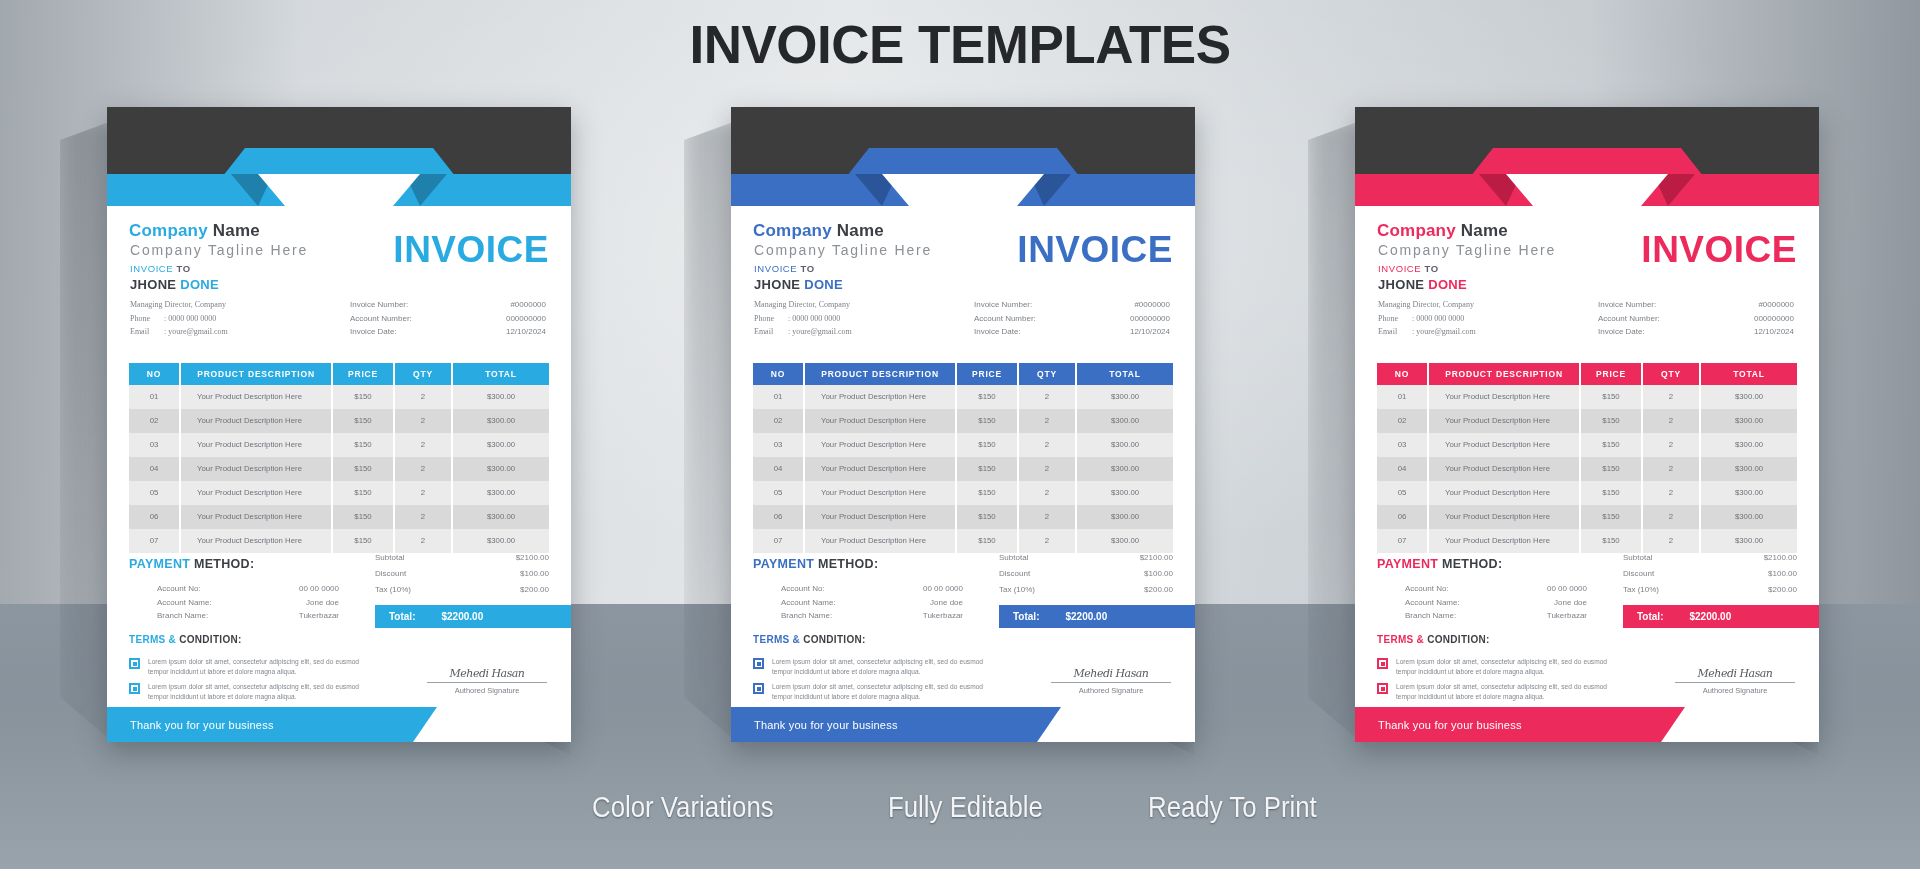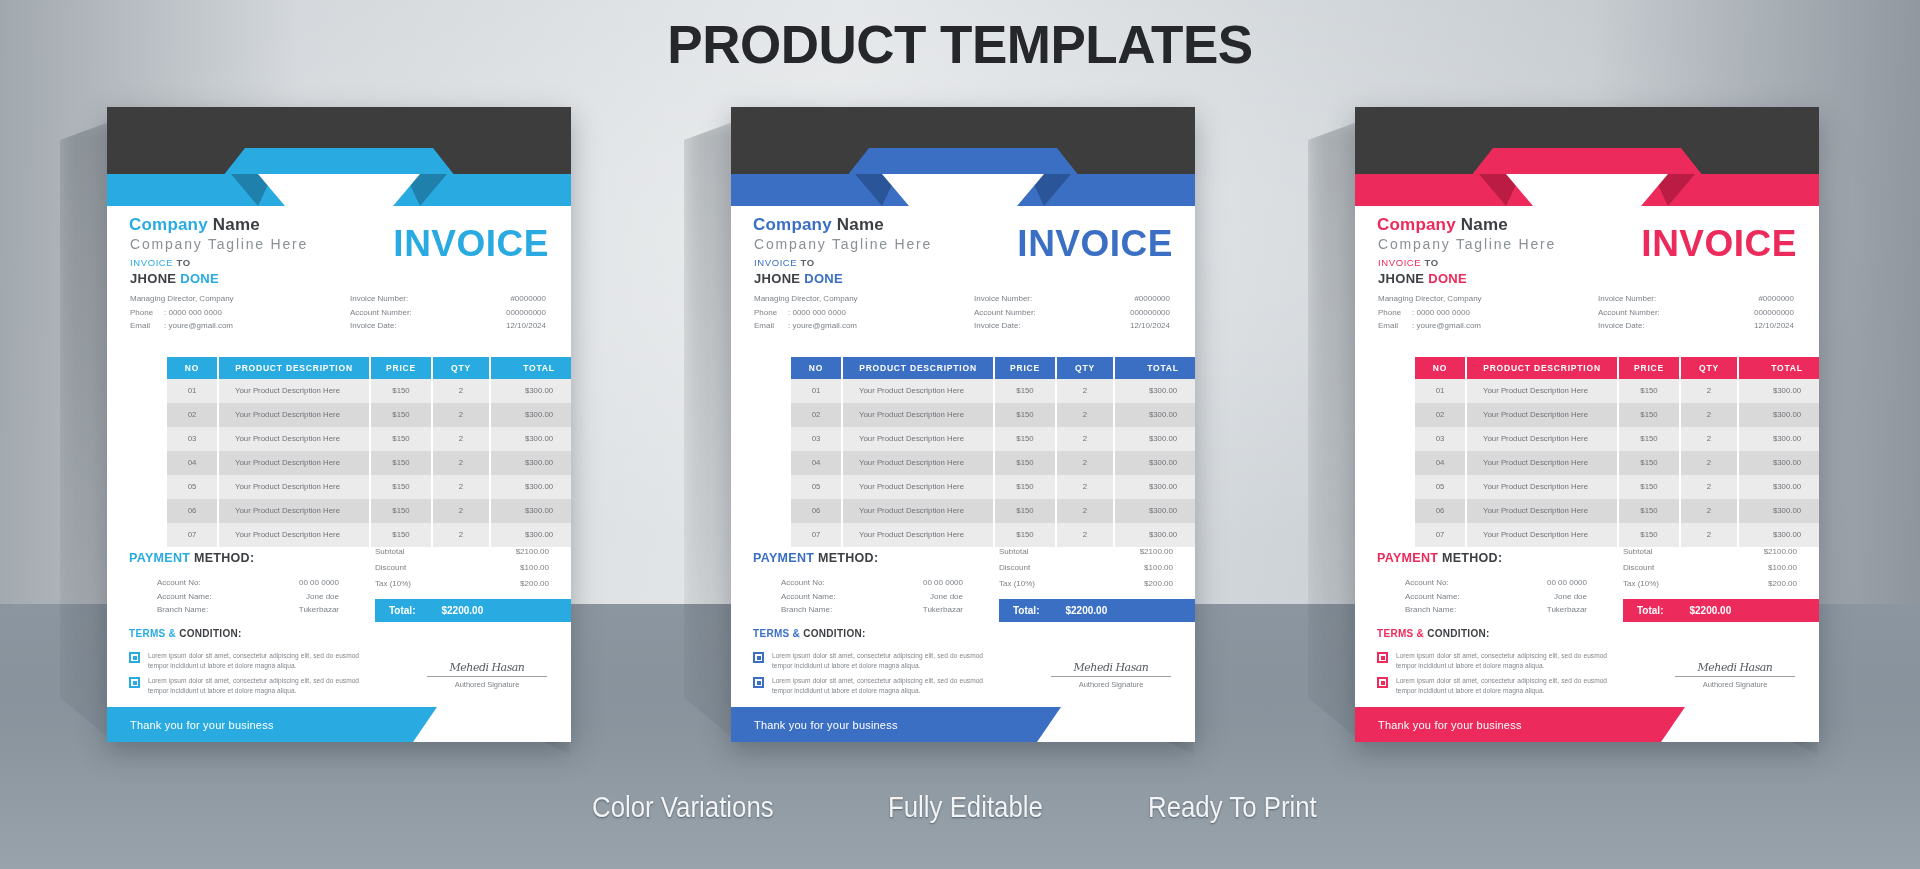--- a/index.html
+++ b/index.html
@@ -103,54 +103,54 @@
     clip-path: polygon(27px 0, 135px 0, 162px 0, 135px 32px, 27px 32px, 0 0);
   }
   .fold {
     position: absolute; top: 67px; width: 42px; height: 32px;
     opacity: .72;
   }
   .fold-l { left: 50%; margin-left: -108px; clip-path: polygon(0 0, 42px 0, 27px 32px); }
   .fold-r { left: 50%; margin-left: 66px;   clip-path: polygon(0 0, 42px 0, 15px 32px); }
 
   
-  .body { position: absolute; left: 0; top: 92px; width: 100%; height: 537px; }
+  .body { position: absolute; left: 0; top: 98px; width: 100%; height: 537px; }
 
   .company {
     position: absolute; left: 22px; top: 16px;
     font-size: 17px; font-weight: bold; letter-spacing: .2px;
   }
   .company .c2 { color: #3c3f43; }
   .tagline {
     position: absolute; left: 23px; top: 37px;
     font-size: 14px; letter-spacing: 1.8px; color: #8b9096;
   }
   .inv-to {
     position: absolute; left: 23px; top: 58px;
     font-size: 9.5px; letter-spacing: .6px;
   }
   .inv-to .b { color: #5b6066; font-weight: bold; }
   .client {
     position: absolute; left: 23px; top: 72px;
     font-size: 13px; font-weight: bold; color: #3c3f43; letter-spacing: .3px;
   }
 
-  .contact { position: absolute; left: 23px; top: 93px; font-size: 8px; color: #7d8288; line-height: 13.5px; }
+  .contact { position: absolute; left: 23px; top: 93px; font-size: 8px; color: #7d8288; line-height: 13.5px; font-family: Liberation Serif, serif; }
   .contact .lbl { display: inline-block; width: 34px; }
 
   .meta { position: absolute; left: 243px; top: 93px; width: 196px; font-size: 8px; color: #7d8288; line-height: 13.5px; }
   .meta-row { display: flex; justify-content: space-between; }
 
   .big-invoice {
     position: absolute; right: 22px; top: 26px;
     font-size: 37px; font-weight: bold; letter-spacing: .5px; line-height: 1;
   }
 
   
-  .tbl { position: absolute; left: 22px; top: 158px; width: 420px; margin-left: 38px; }
+  .tbl { position: absolute; left: 22px; top: 158px; width: 420px; }
   .trow { display: flex; }
   .thead .tc {
     color: #fff; font-size: 8.5px; font-weight: bold; letter-spacing: .8px;
     height: 22px; line-height: 22px; text-align: center;
     border-right: 2px solid #fff;
   }
   .thead .tc:last-child { border-right: none; }
   .tbody .trow { height: 24px; }
   .tbody .trow:nth-child(odd)  .tc { background: #ebebeb; }
   .tbody .trow:nth-child(even) .tc { background: #d9d9d9; }
@@ -239,21 +239,21 @@
   <div class="cast" style="left:1718px;top:115px;width:100px;height:640px;clip-path:polygon(0 0,100% 40px,100% 100%,0 92%);"></div>
 
   <div class="cast" style="left:60px;top:118px;width:60px;height:630px;opacity:.5;clip-path:polygon(100% 0,100% 100%,0 92%,0 22px);"></div>
   <div class="cast" style="left:684px;top:118px;width:60px;height:630px;opacity:.5;clip-path:polygon(100% 0,100% 100%,0 92%,0 22px);"></div>
   <div class="cast" style="left:1308px;top:118px;width:60px;height:630px;opacity:.5;clip-path:polygon(100% 0,100% 100%,0 92%,0 22px);"></div>
 <div class="footer-wedge" style="left:437px;top:707px;background:#29abe2"></div>
     <div class="footer-wedge" style="left:1061px;top:707px;background:#3a6fc4"></div>
     <div class="footer-wedge" style="left:1685px;top:707px;background:#ec2a5b"></div>
   </div>
 
-<div id="main-title">PRODUCT TEMPLATES</div>
+<div id="main-title">INVOICE TEMPLATES</div>
 
 <div id="sheets">
     <div class="sheet" id="sheet-0">
       <div class="top-band"></div>
       <div class="accent-strip" style="background:#29abe2"></div>
       <div class="chevron" style="background:#29abe2"></div>
       <div class="fold fold-l" style="background:#1a6f95"></div>
       <div class="fold fold-r" style="background:#1a6f95"></div>
       <div class="notch"></div>
 

